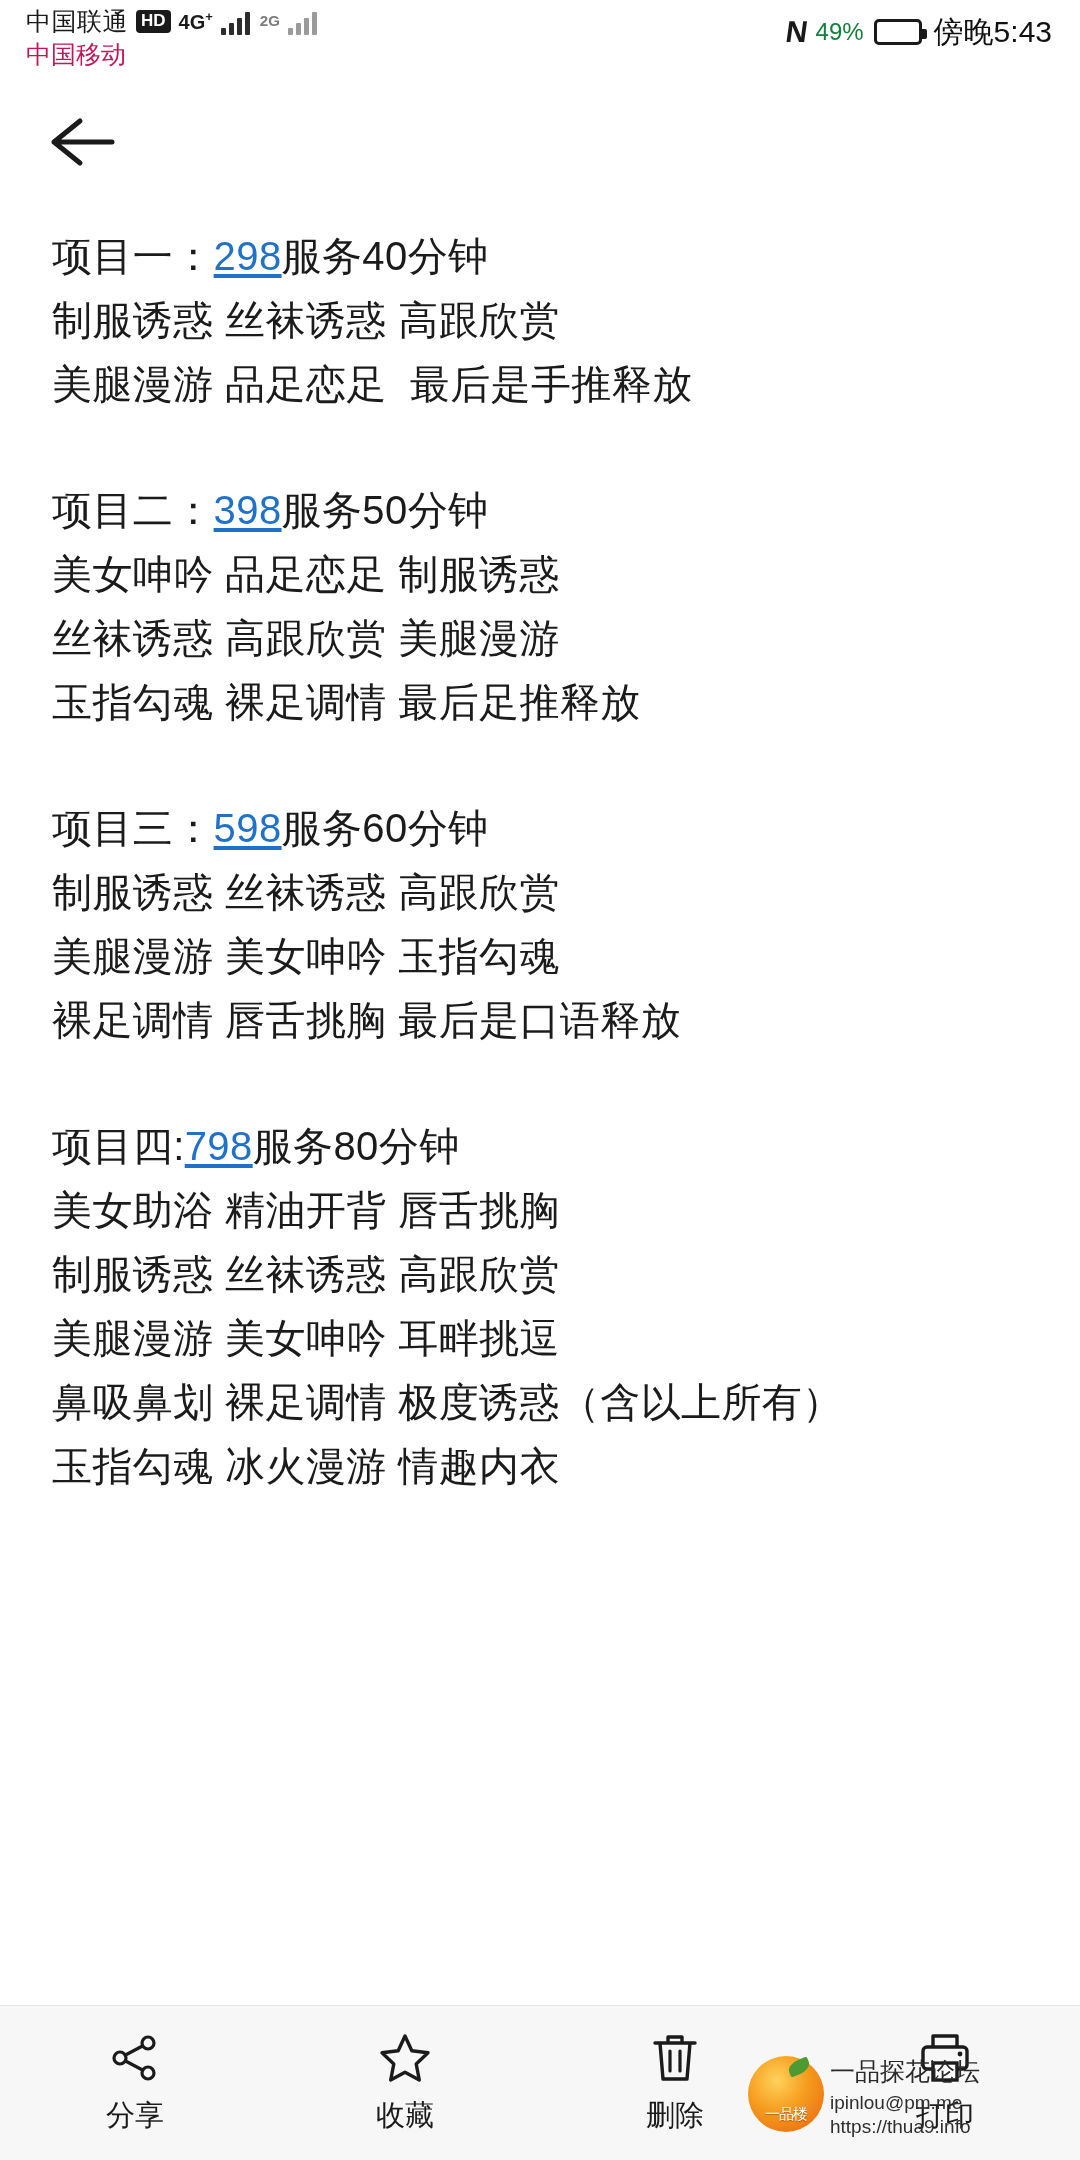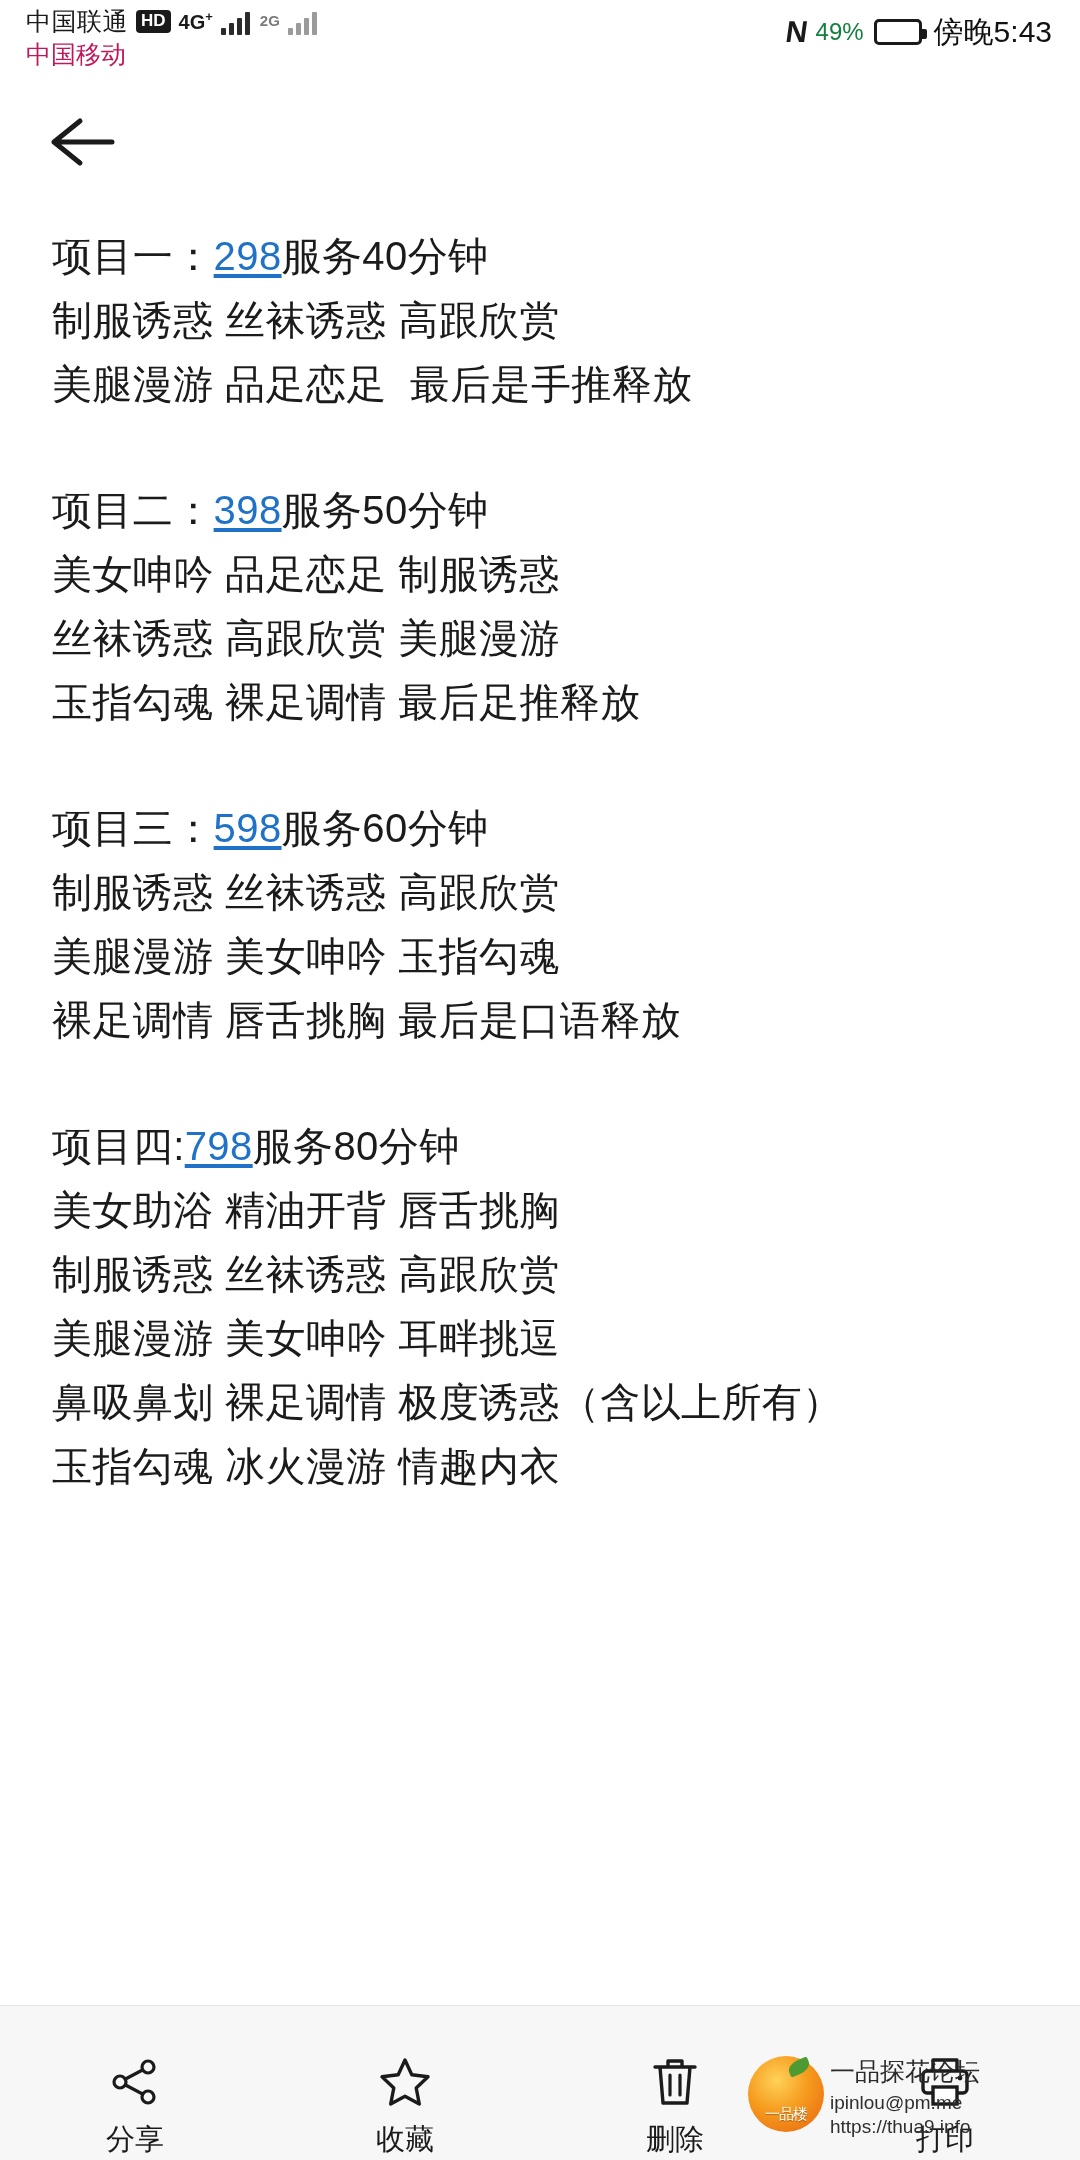--- a/index.html
+++ b/index.html
@@ -186,21 +186,21 @@
     border-top: 1px solid #e6e6e6;
     display: flex;
     align-items: center;
   }
   .tool {
     flex: 1;
     height: 100%;
     display: flex;
     flex-direction: column;
     align-items: center;
-    justify-content: flex-end;
+    justify-content: center;
     gap: 10px;
     cursor: pointer;
   }
   .tool .ico {
     height: 56px;
     display: flex;
     align-items: center;
     justify-content: center;
   }
   .tool .lbl {

